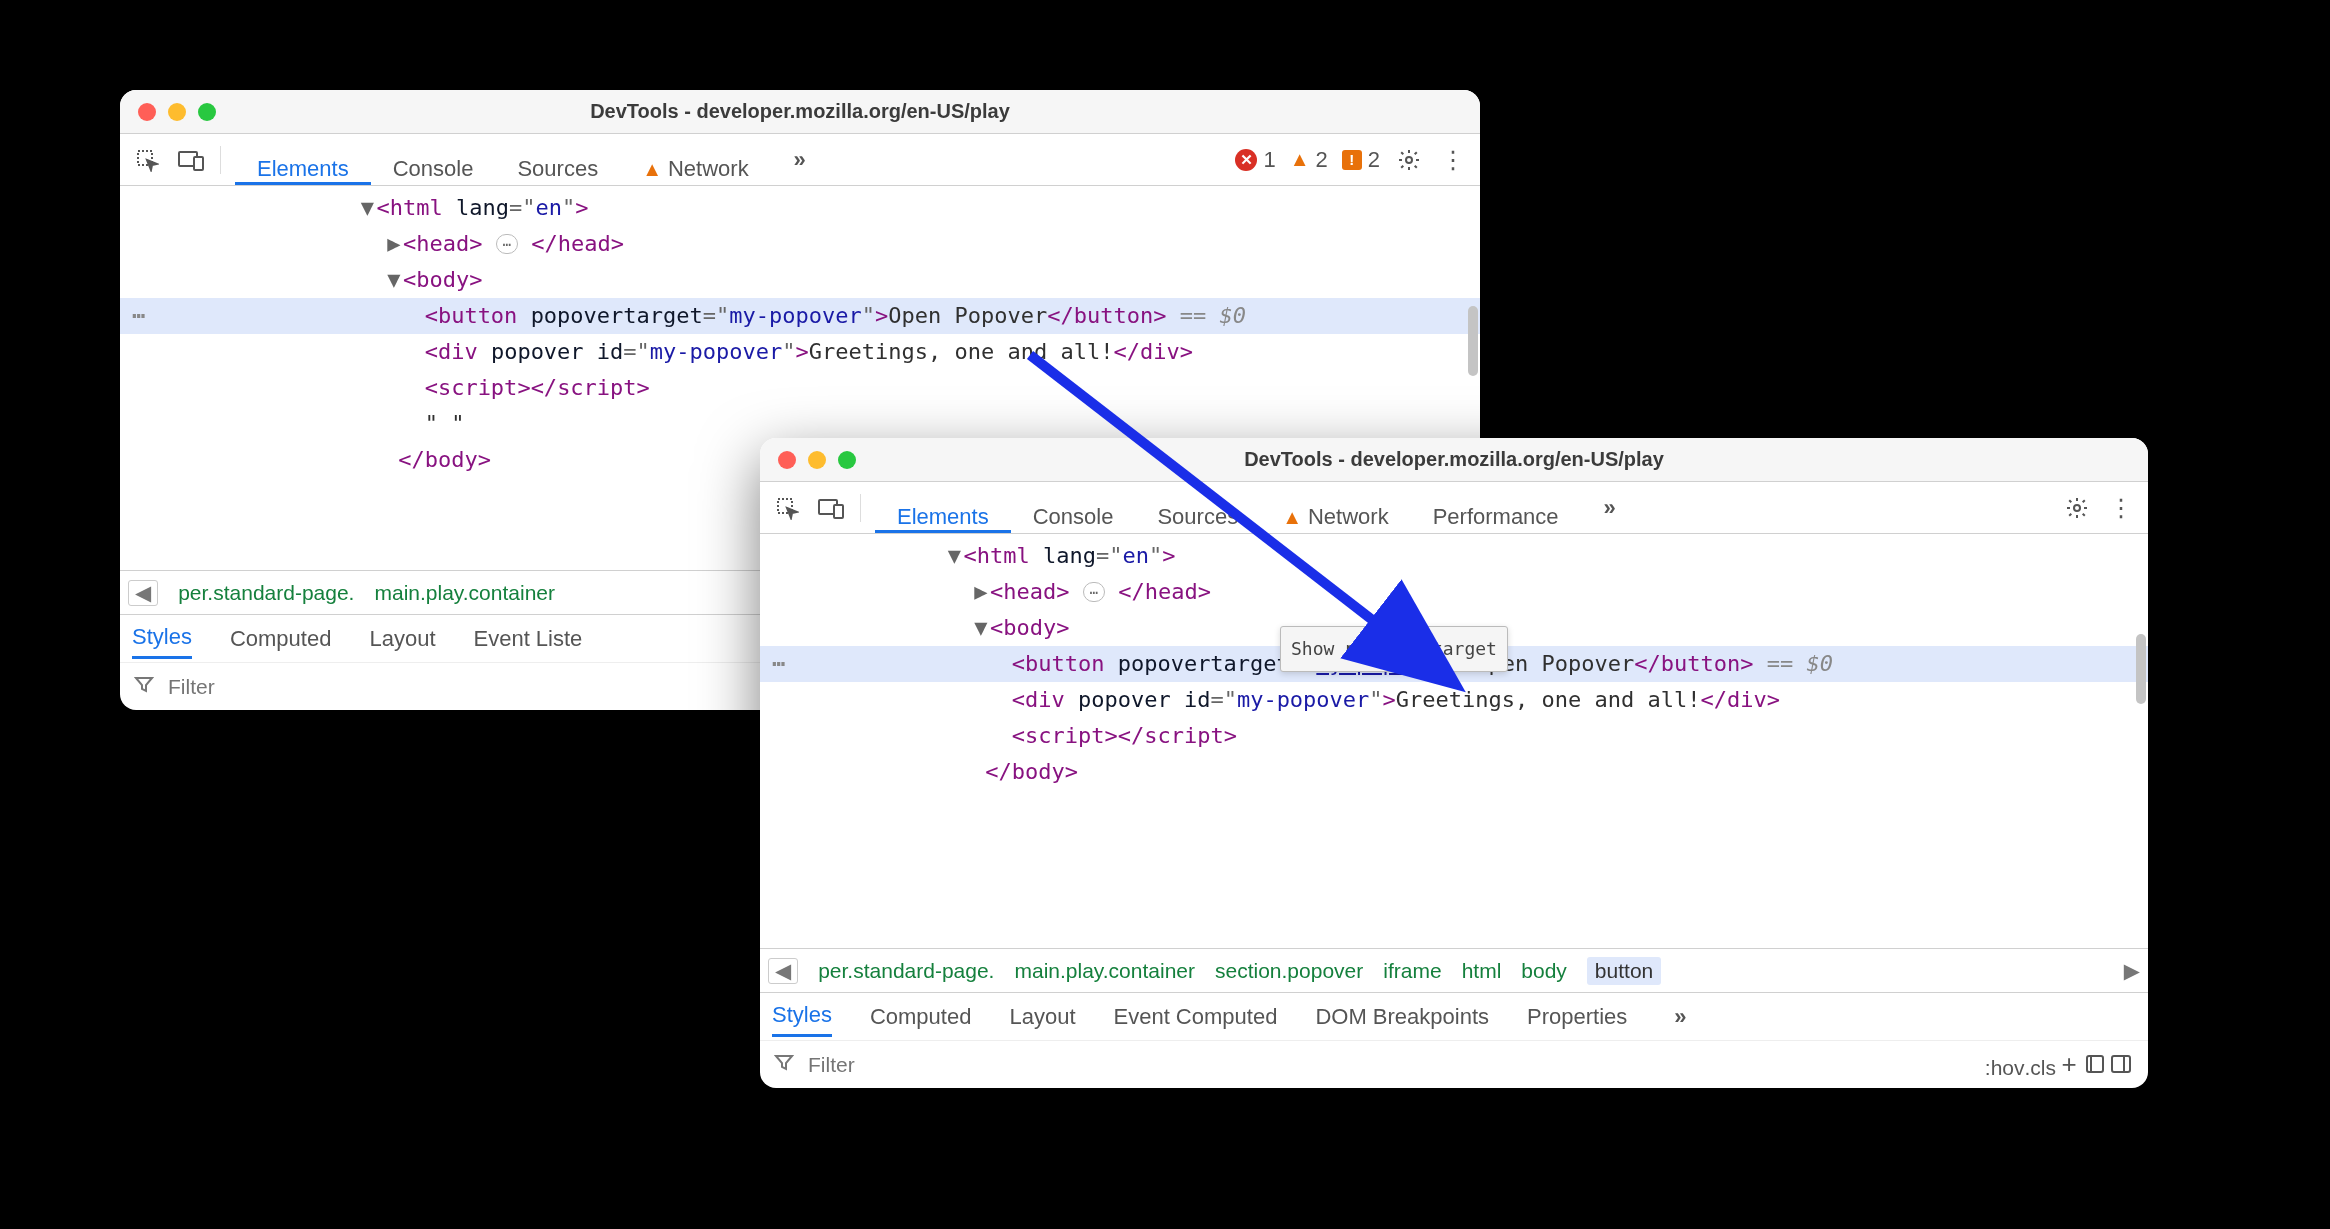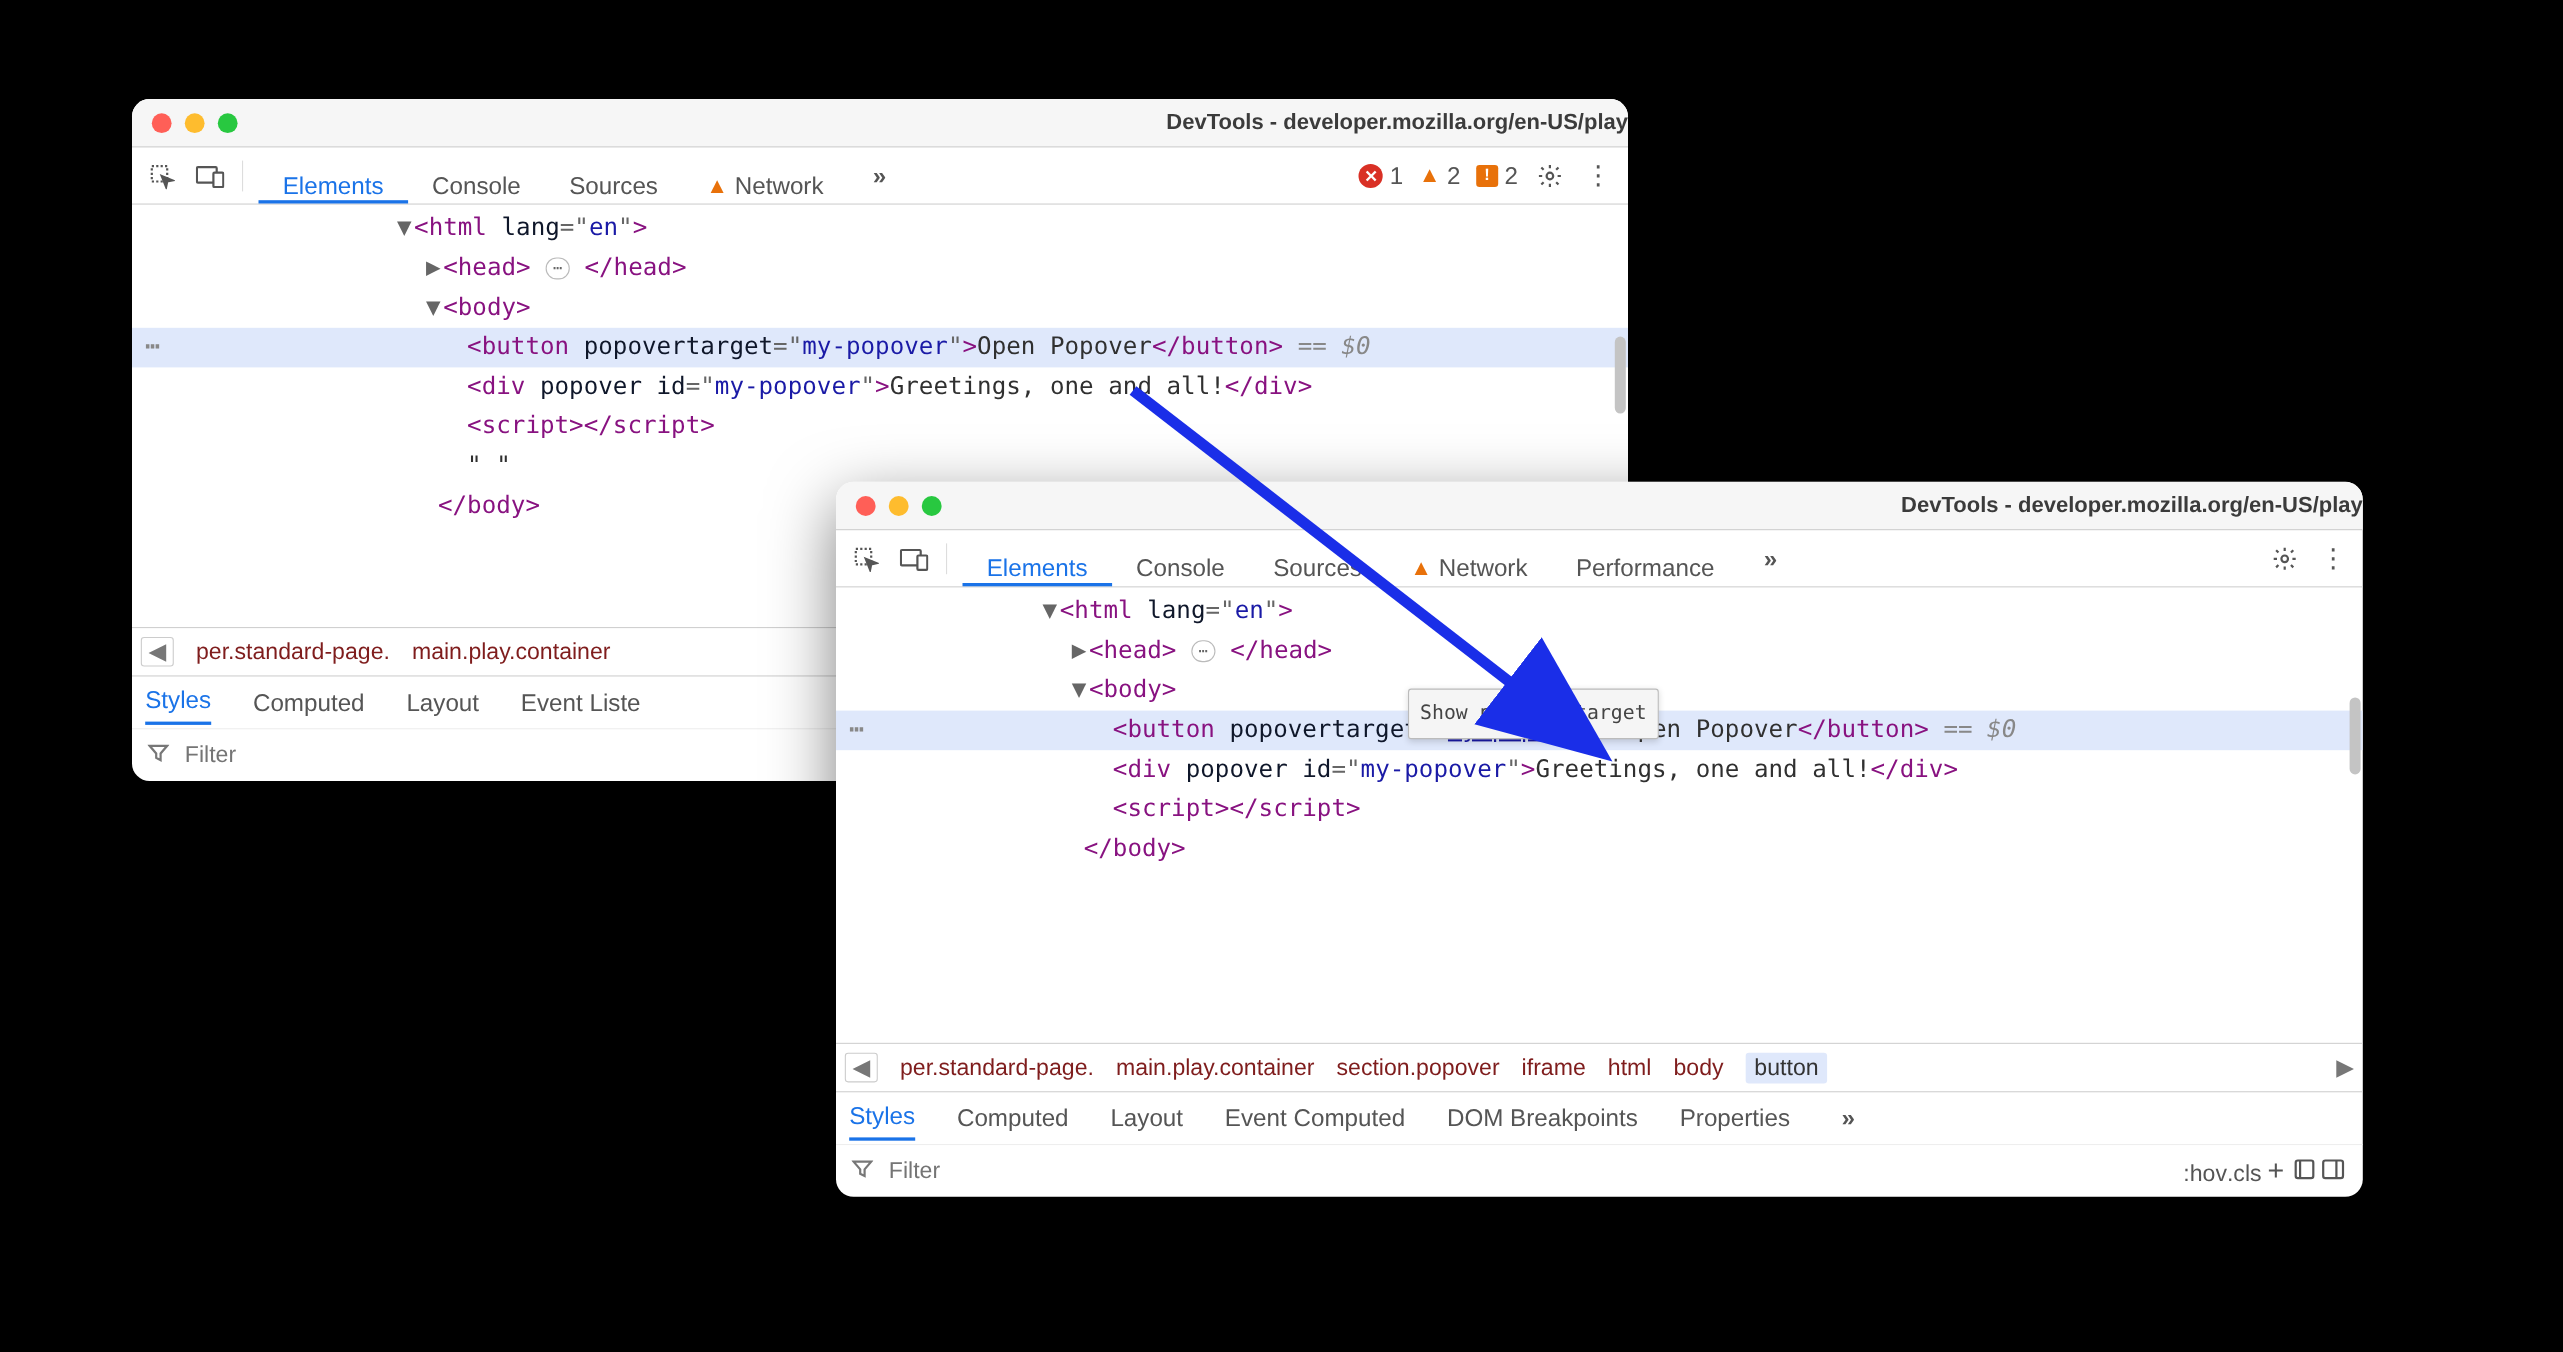--- a/index.html
+++ b/index.html
@@ -38,21 +38,21 @@
     gap: 12px;
     padding-left: 18px;
   }
   .dot { width: 18px; height: 18px; border-radius: 50%; }
   .dot.red { background: #ff5f57; }
   .dot.yellow { background: #febc2e; }
   .dot.green { background: #28c840; }
   .title-text {
     position: absolute;
     left: 0; right: 0;
-    text-align: right;
+    text-align: center;
     font-size: 20px;
     font-weight: 600;
     color: #3b3b3b;
     pointer-events: none;
   }
 
   .toolbar {
     height: 52px;
     border-bottom: 1px solid #d0d0d0;
     display: flex;
@@ -115,21 +115,21 @@
     display: flex;
     align-items: center;
     font-size: 21px;
     color: #777;
     padding: 0 8px;
     gap: 20px;
     flex: 0 0 auto;
     overflow: hidden;
   }
   .crumbs .chev { color:#777; }
-  .crumbs .seg { color:#7f1d1d; white-space: nowrap; }
+  .crumbs .seg { color:#15803d; white-space: nowrap; }
   .crumbs .seg.sel { background:#dfe8fb; color:#333; padding:2px 8px; border-radius:3px;}
   .crumbs .lead { border:1px solid #ccc; border-radius:3px; padding:0 6px; }
 
   .subtabs {
     height: 48px;
     border-top: 1px solid #d0d0d0;
     display: flex;
     align-items: center;
     padding: 0 12px;
     gap: 38px;

